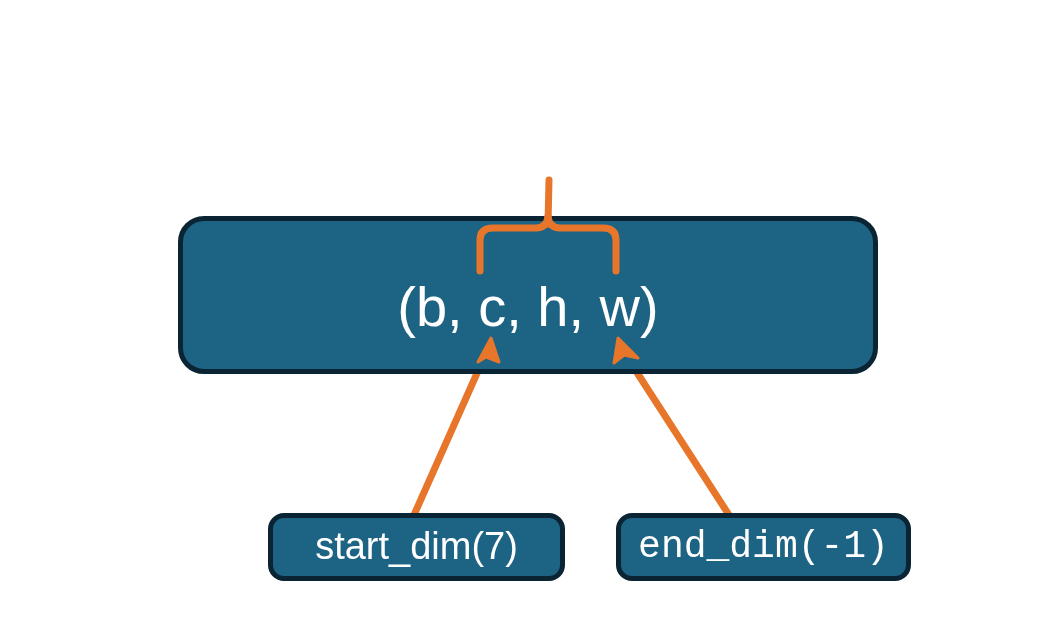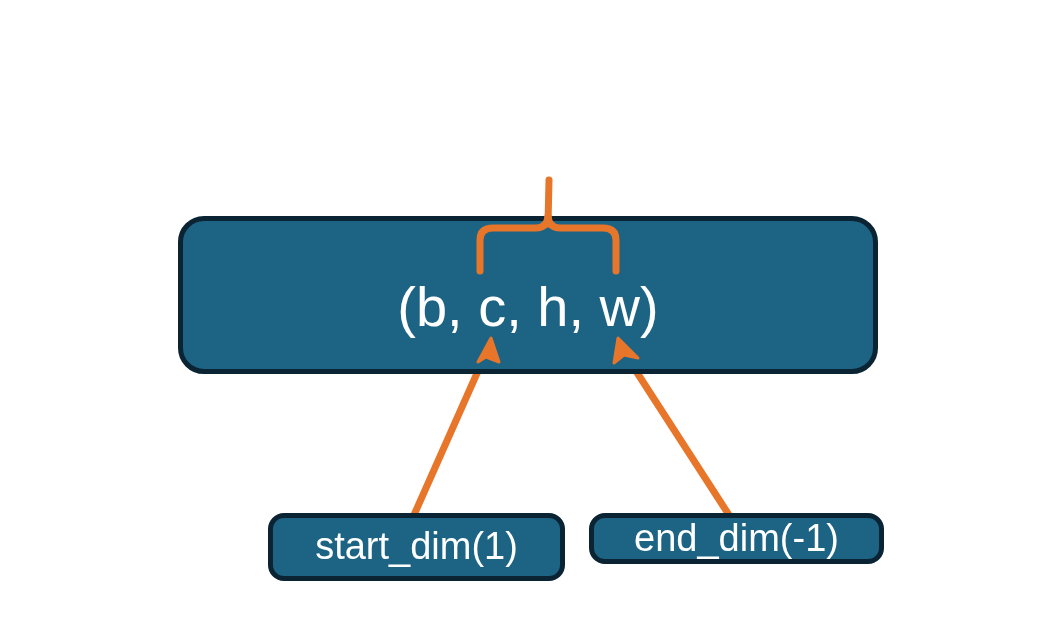--- a/index.html
+++ b/index.html
@@ -68,26 +68,27 @@
   #node-start-dim {
     left: 268px;
     top: 513px;
     width: 297px;
     height: 68px;
     font-size: 38px;
     border-radius: 16px;
   }
 
   #node-end-dim {
-    left: 589px;
+    left: 616px;
     top: 513px;
     width: 295px;
-    height: 51px;
+    height: 68px;
     font-size: 38px;
     border-radius: 16px;
+    font-family: Liberation Mono, monospace;
   }
 
   
   #connectors {
     position: absolute;
     left: 0;
     top: 0;
     width: 1038px;
     height: 632px;
     z-index: 3;
@@ -114,21 +115,21 @@
 
     <line x1="729" y1="515" x2="625" y2="354" stroke="#e8762a" stroke-width="7" stroke-linecap="round"></line>
   </svg>
 
 
   <div class="node" id="node-tuple" style="background: rgb(29, 99, 132); border-color: rgb(10, 36, 51); color: rgb(255, 255, 255);">
     <span class="label">(b, c, h, w)</span>
   </div>
 
   <div class="node" id="node-start-dim" style="background: rgb(29, 99, 132); border-color: rgb(10, 36, 51); color: rgb(255, 255, 255);">
-    <span class="label">start_dim(1)</span>
+    <span class="label">start_dim(7)</span>
   </div>
 
   <div class="node" id="node-end-dim" style="background: rgb(29, 99, 132); border-color: rgb(10, 36, 51); color: rgb(255, 255, 255);">
     <span class="label">end_dim(-1)</span>
   </div>
 
   <svg id="connectors" viewBox="0 0 1038 632" width="1038" height="632" aria-hidden="true">
 
     <g>
       <path d="M 480 271

